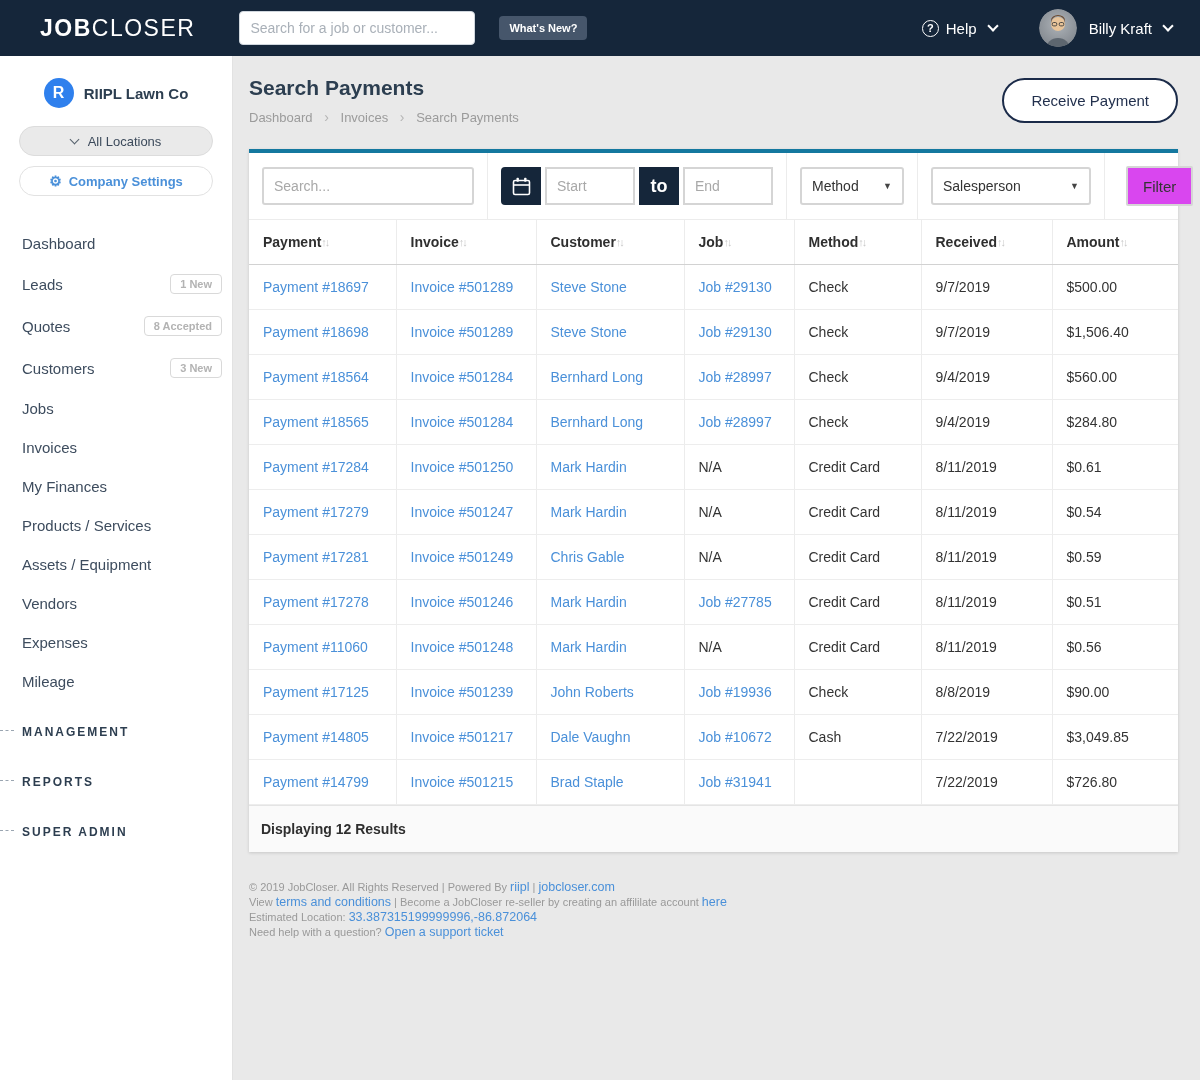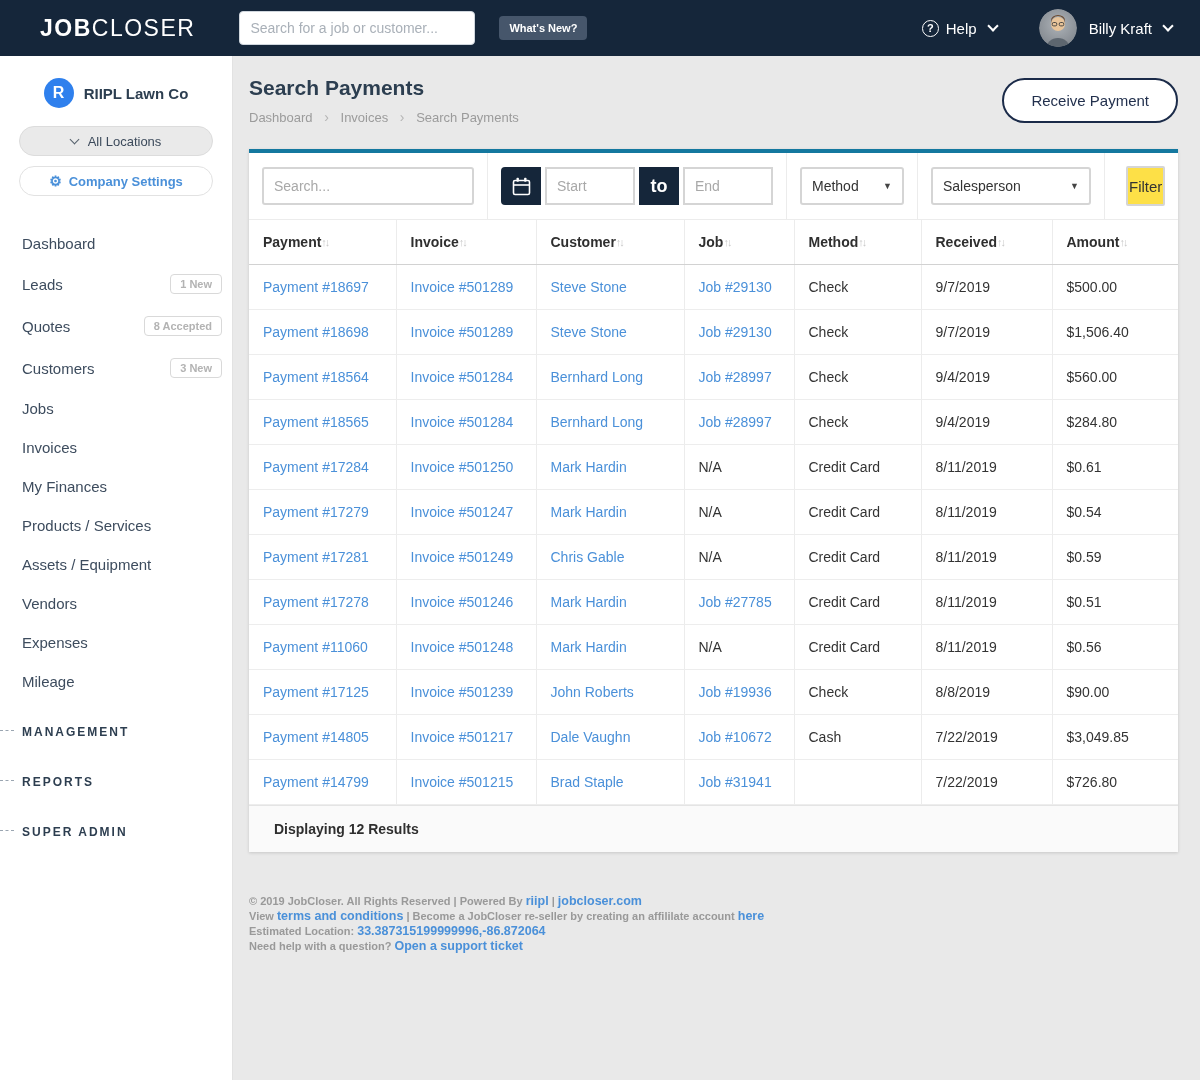--- a/index.html
+++ b/index.html
@@ -113,45 +113,45 @@
   .to-box { border-radius:0; margin:0 4px; color:#fff; font-size:18px; font-weight:bold; }
   .date-input { width:90px; border-radius:0; }
   .select-box {
     border:2px solid #d5d5d5; border-radius:3px; height:38px; padding:0 10px;
     display:flex; align-items:center; font-size:14px; color:#333; cursor:pointer; background:#fff;
   }
   .select-method { width:104px; }
   .select-sales { width:160px; }
   .caret { margin-left:auto; font-size:9px; color:#444; padding-left:10px; }
   .filter-btn {
-    border:2px solid #d5d5d5; border-radius:2px; background:#fde047; height:40px;
-    padding:0 1px; font-size:15px; color:#333; cursor:pointer; margin-left:8px;
+    border:2px solid #d5d5d5; border-radius:2px; background:#d946ef; height:40px;
+    padding:0 15px; font-size:15px; color:#333; cursor:pointer; margin-left:8px;
     font-family:"Liberation Sans", sans-serif;
   }
   
   table { width:100%; border-collapse:collapse; table-layout:fixed; font-size:14px; }
   th {
     text-align:left; padding:14px; color:#2f2f2f; font-weight:bold;
     border-right:1px solid #ececec; border-bottom:1px solid #d2d2d2; border-top:1px solid #ececec;
     cursor:pointer; white-space:nowrap;
   }
   th:last-child, td:last-child { border-right:none; }
   .th-inner { display:flex; align-items:center; justify-content:flex-start; }
   .sort-icon { color:#c9c9c9; font-size:11px; letter-spacing:-2px; font-weight:normal; }
   td {
     padding:14px; border-right:1px solid #ececec; border-bottom:1px solid #ededed;
     color:#333; white-space:nowrap; overflow:hidden;
   }
   .cell-link { color:#4a90d9; cursor:pointer; }
   .card-footer {
-    padding:15px 25px; font-weight:bold; font-size:14px; color:#2f2f2f;
+    padding:15px 12px; font-weight:bold; font-size:14px; color:#2f2f2f;
     background:#fafafa; border-top:1px solid #e4e4e4;
   }
   
-  .page-footer { margin-top:42px; font-size:11px; color:#999; line-height:15px; padding-bottom:30px;font-weight:bold; }
+  .page-footer { margin-top:28px; font-size:11px; color:#999; line-height:15px; padding-bottom:30px; }
   .pf-line { margin-bottom:0; }
   .pf-link { color:#4a90d9; font-size:12.5px; cursor:pointer; }
 </style>
 </head>
 <body>
 
 <div class="topbar">
   <div class="logo">
     <span class="logo-bold">JOB</span><span class="logo-light">CLOSER</span>
   </div>

